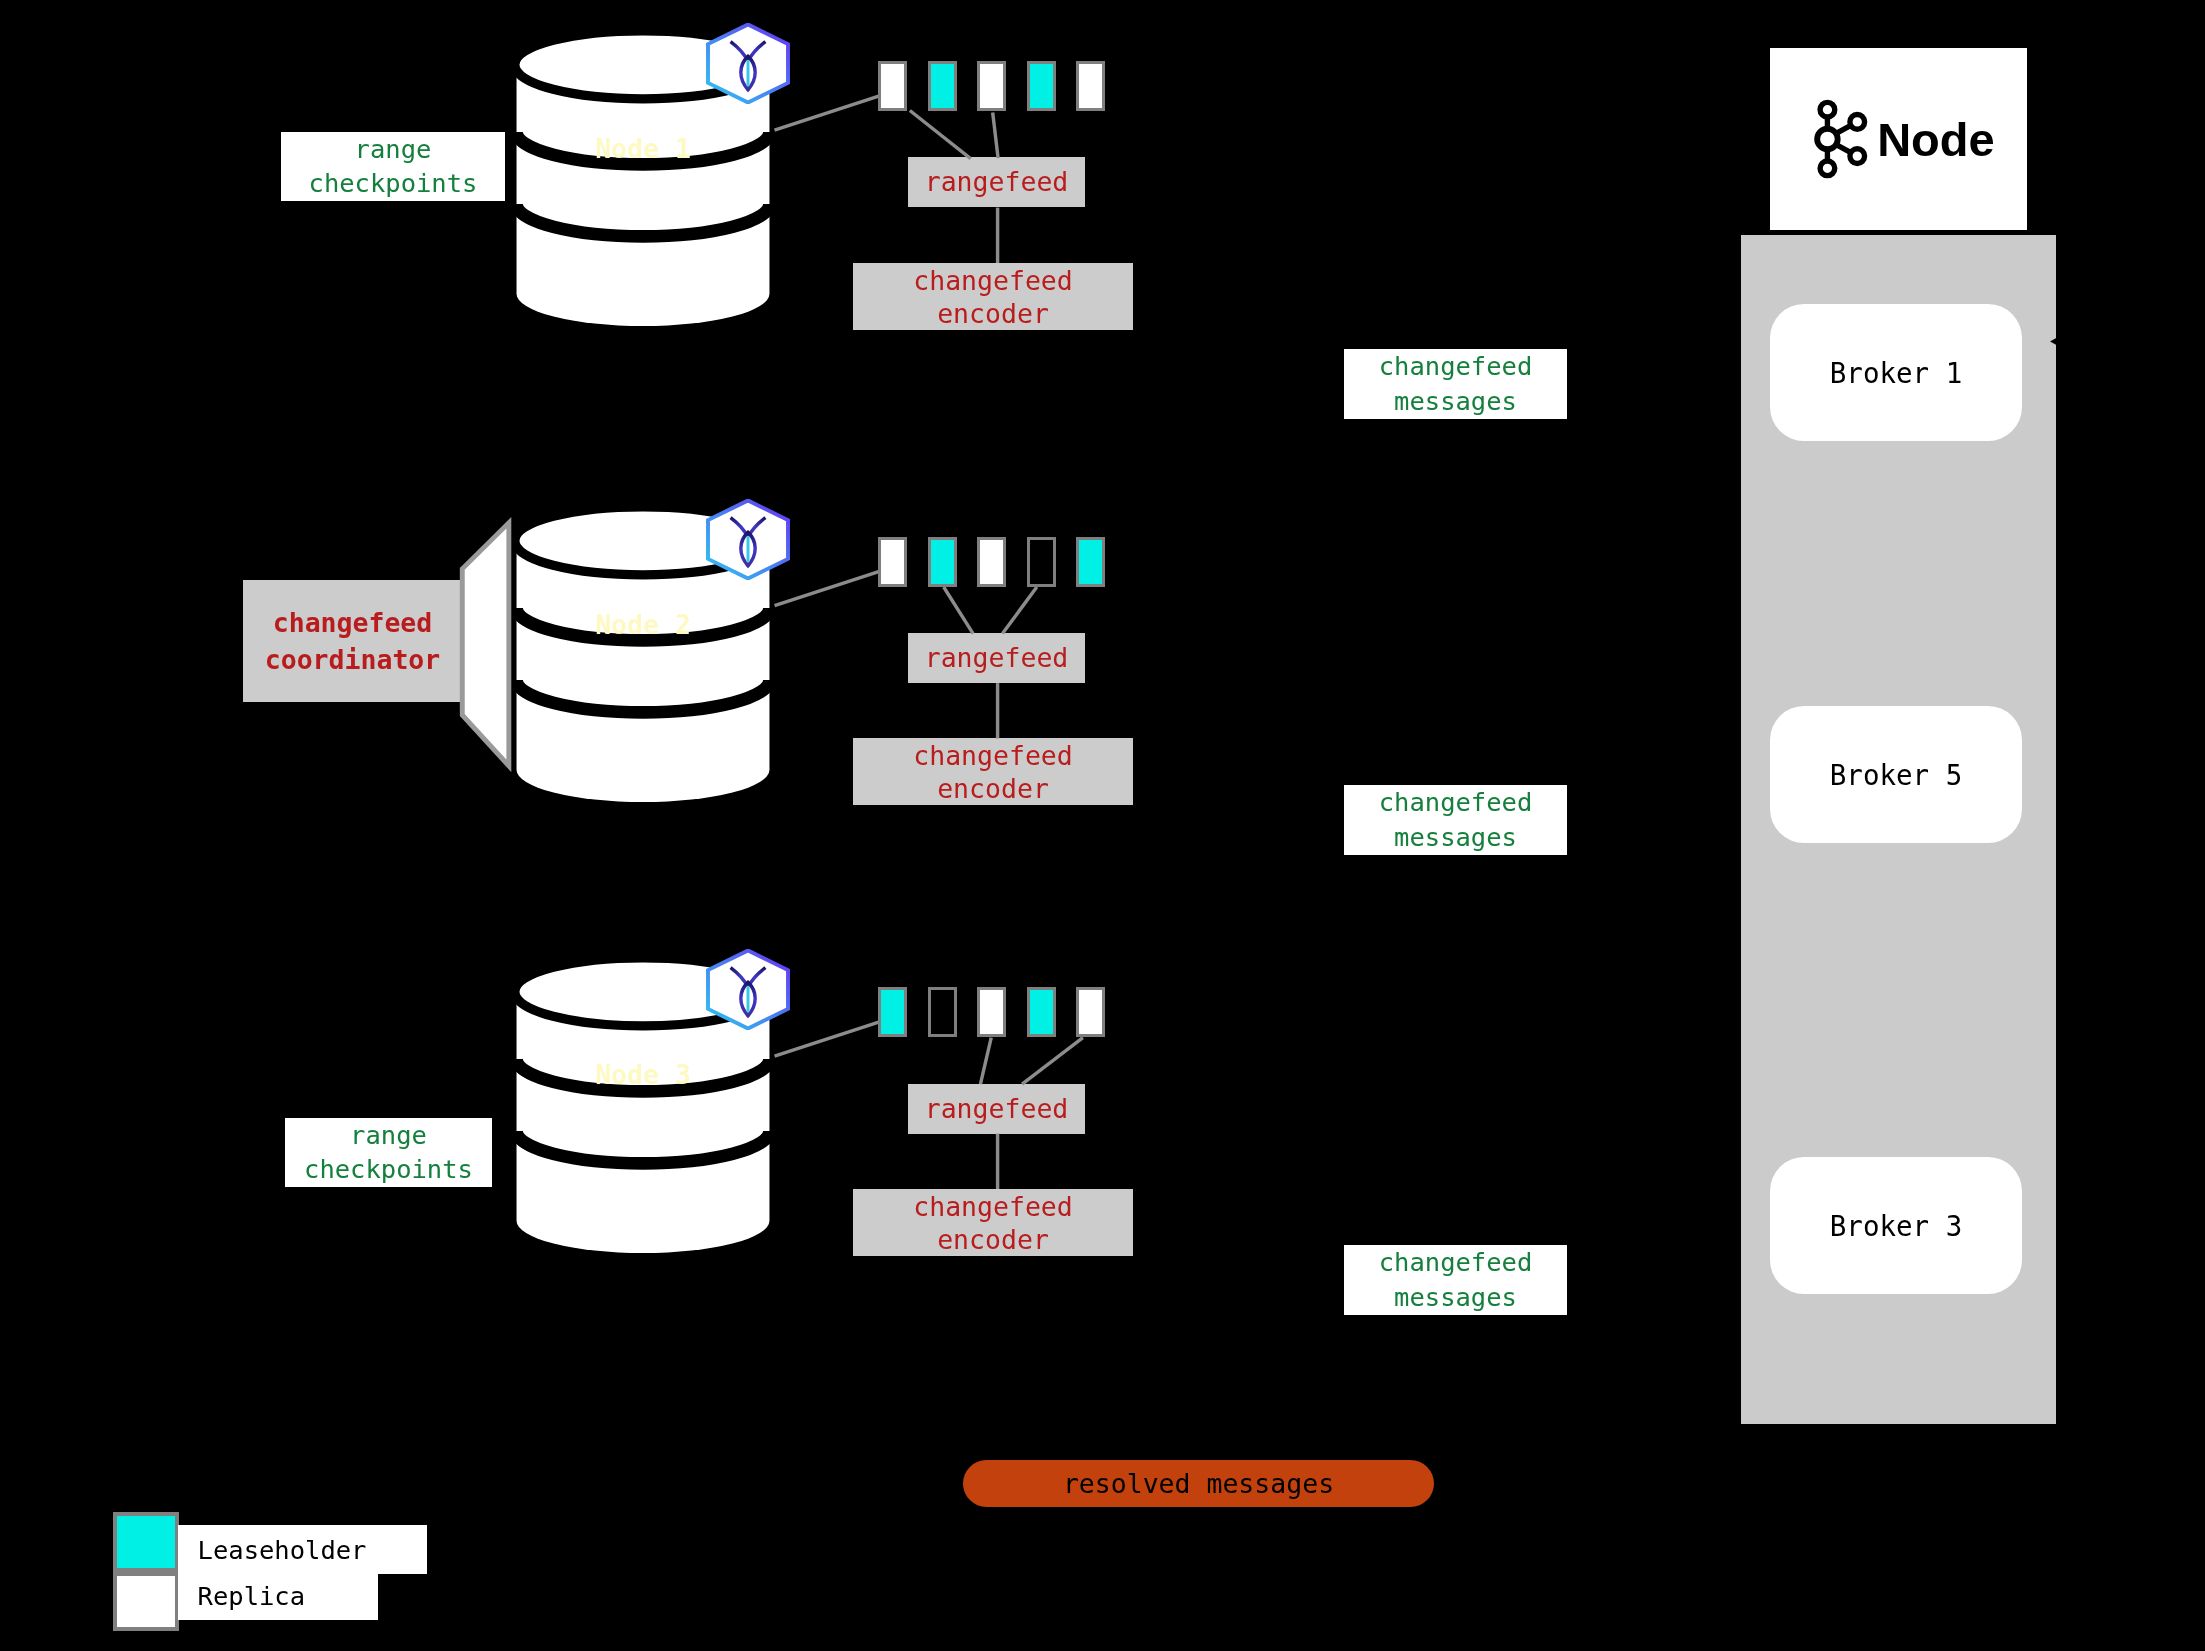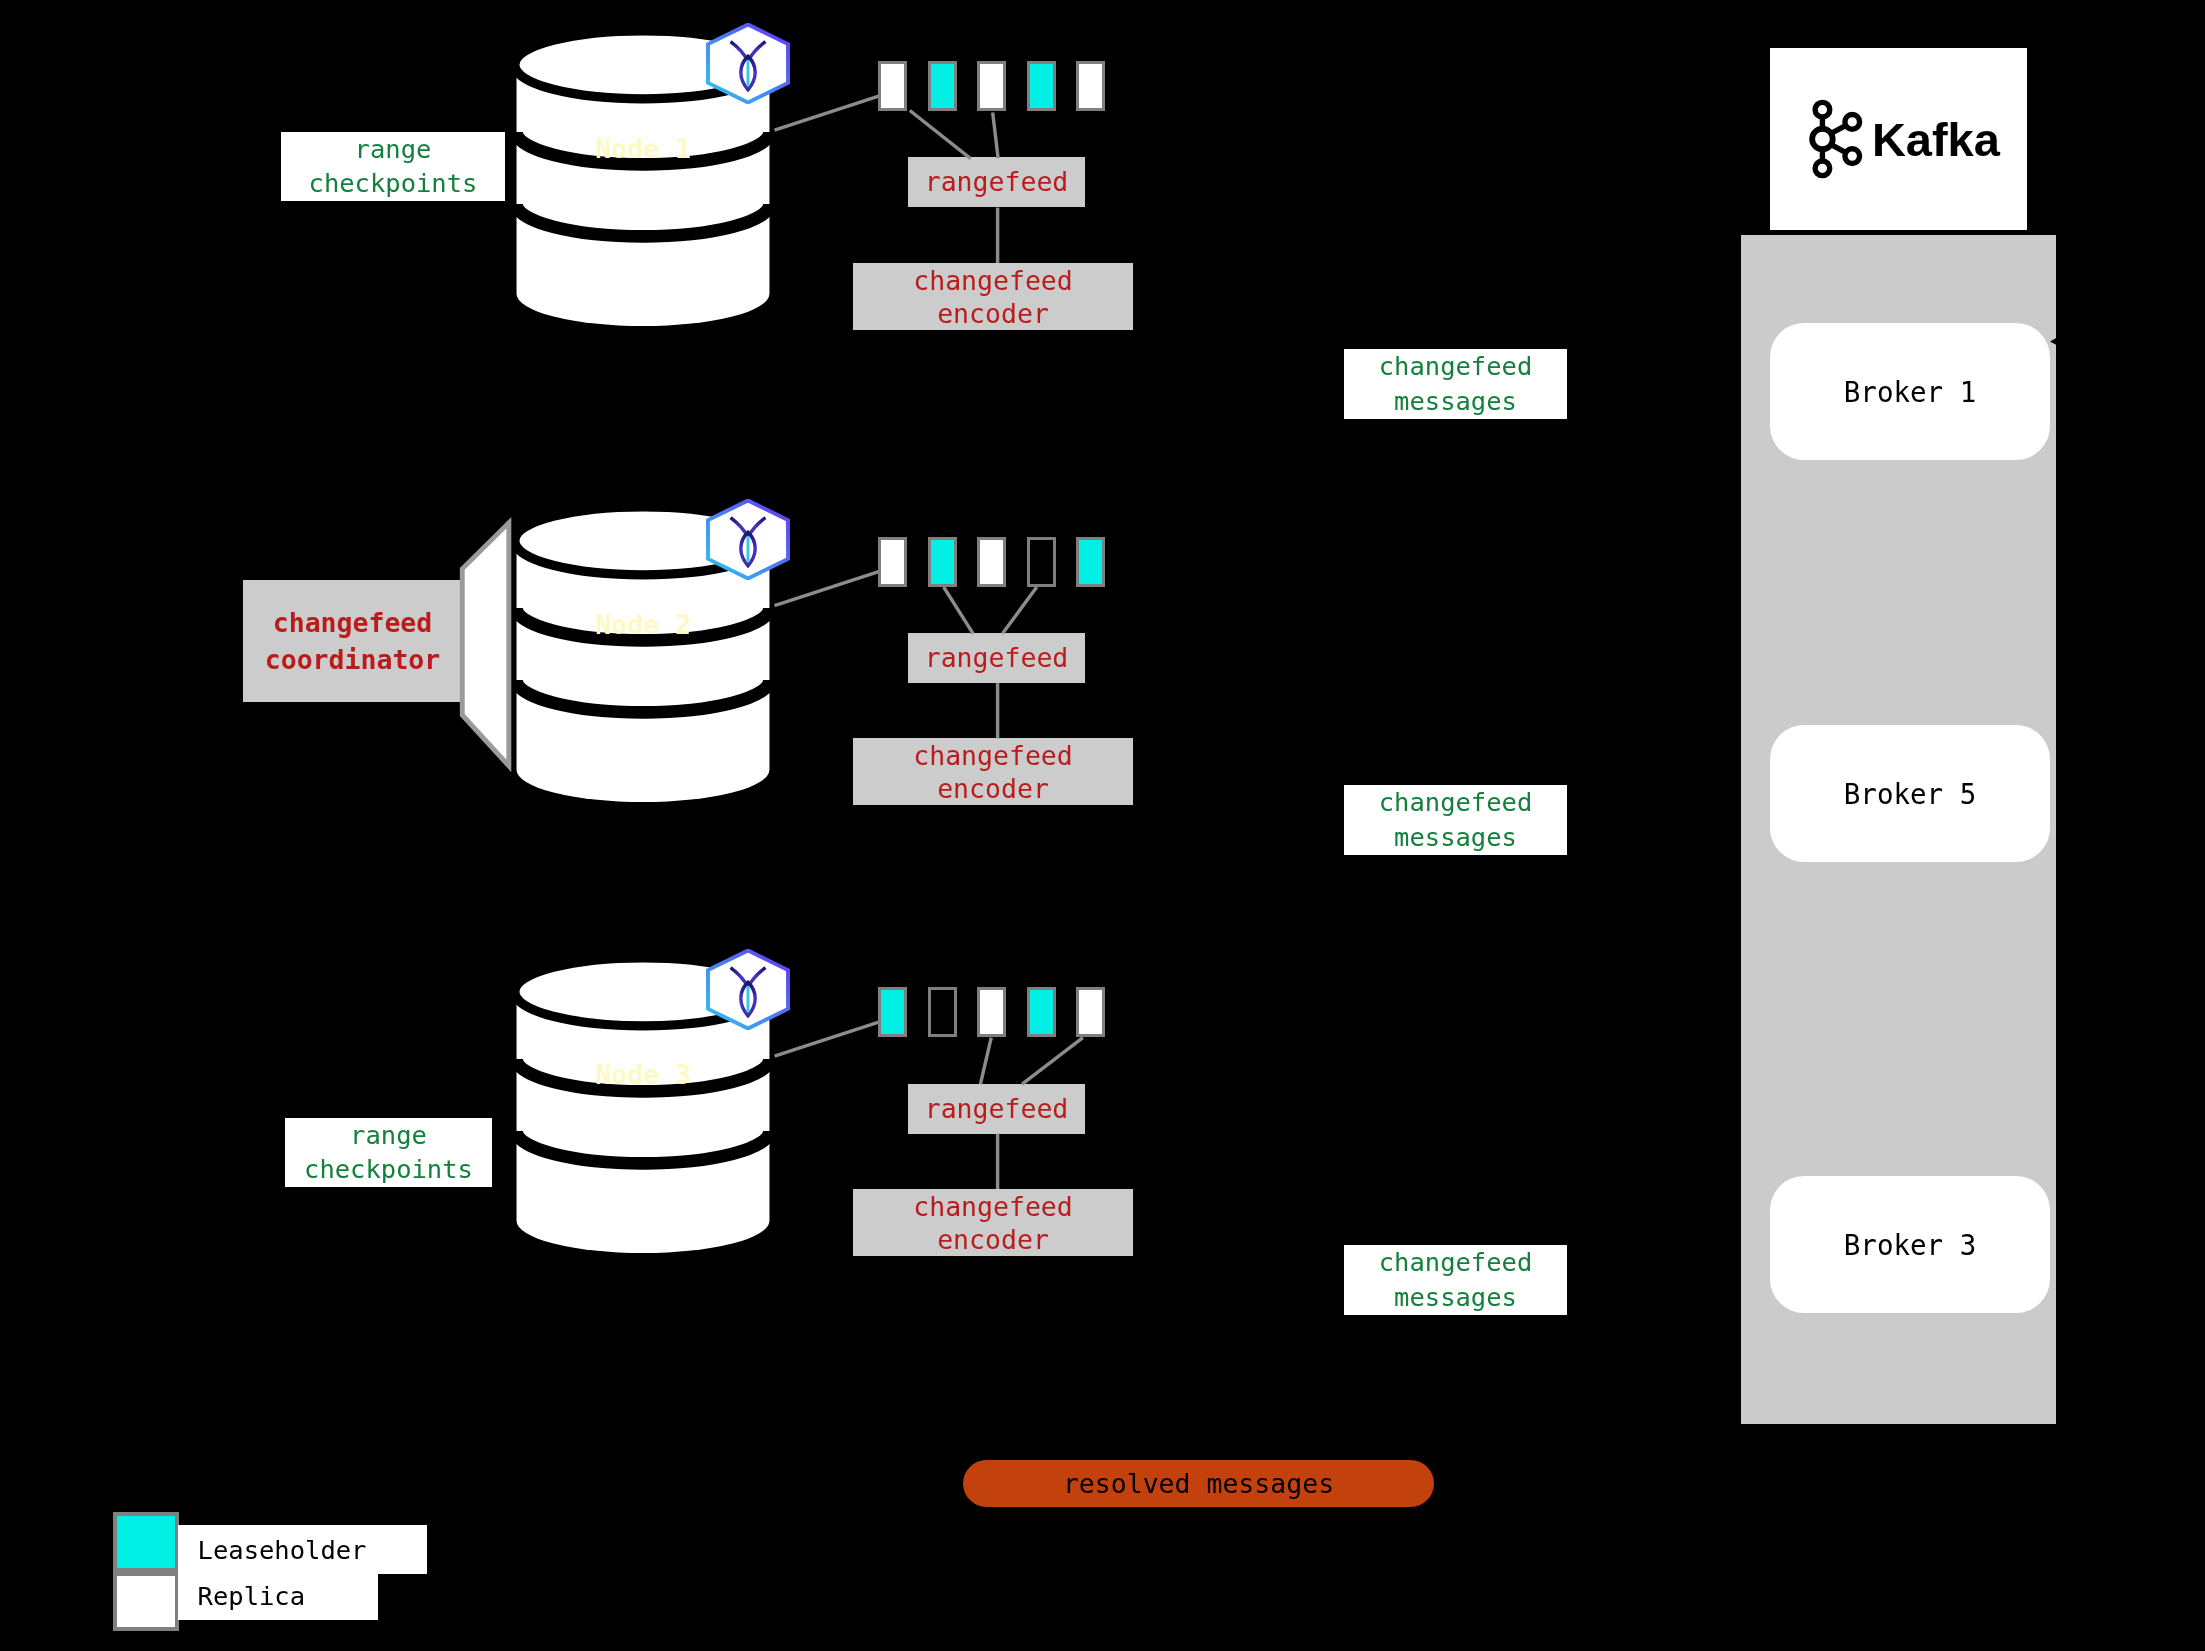--- a/index.html
+++ b/index.html
@@ -28,22 +28,22 @@
   .checkpoints{font-size:25.5px;line-height:34px;}
 
   .coordinator{width:219px;height:122px;font-size:26.5px;font-weight:bold;line-height:37px;
                display:flex;flex-direction:column;justify-content:center;}
 
   
   .kafka-box{left:1770px;top:48px;width:257px;height:182px;background:#fff;z-index:3;
              display:flex;align-items:center;justify-content:center;gap:8.8px;}
   .kafka-word{font-family:"Liberation Sans",sans-serif;font-weight:700;font-size:47px;color:#000;}
   .kafka-panel{left:1741px;top:235px;width:315px;height:1189px;background:#CBCBCB;z-index:2;}
-  .broker{left:1770px;width:280px;height:137px;background:#fff;border-radius:34px;z-index:3;
-          text-align:center;font-size:27.5px;display:flex;align-items:center;justify-content:center;margin-top:19px;}
+  .broker{left:1770px;width:252px;height:137px;background:#fff;border-radius:34px;z-index:3;
+          text-align:center;font-size:27.5px;display:flex;align-items:center;justify-content:center;}
 
   .pill{left:963px;top:1460px;width:471px;height:47px;background:#c2410c;border-radius:29px;z-index:3;
         text-align:center;font-size:26.5px;display:flex;align-items:center;justify-content:center;}
 
   
   .swatch{width:66px;box-sizing:border-box;border:4.9px solid #808080;z-index:3;}
   .legend-label{z-index:3;display:flex;align-items:center;padding-left:19.6px;font-size:25.5px;background:#fff;}
 
   svg{display:block;}
   #overlay{z-index:4;pointer-events:none;}
@@ -199,21 +199,21 @@
   </div>
   <div class="abs wlabel messages" style="left:1344px;top:1245px;">
     <div>changefeed</div>
     <div>messages</div>
   </div>
 
   <div class="abs kafka-box">
     <svg width="66" height="88" viewBox="0 0 135 180">
         <use href="#kafkamark"></use>
       </svg>
-    <span class="kafka-word">Kafka</span>
+    <span class="kafka-word">Node</span>
   </div>
   <div class="abs kafka-panel"></div>
   <div class="abs broker" style="top:304px;">Broker 1</div>
   <div class="abs broker" style="top:706px;">Broker 5</div>
   <div class="abs broker" style="top:1157px;">Broker 3</div>
 
   <div class="abs pill">resolved messages</div>
 
   <div class="abs swatch" style="left:113px;top:1512px;height:60px;background:#00F0E6;"></div>
   <div class="abs swatch" style="left:113px;top:1572px;height:59px;background:#fff;"></div>

